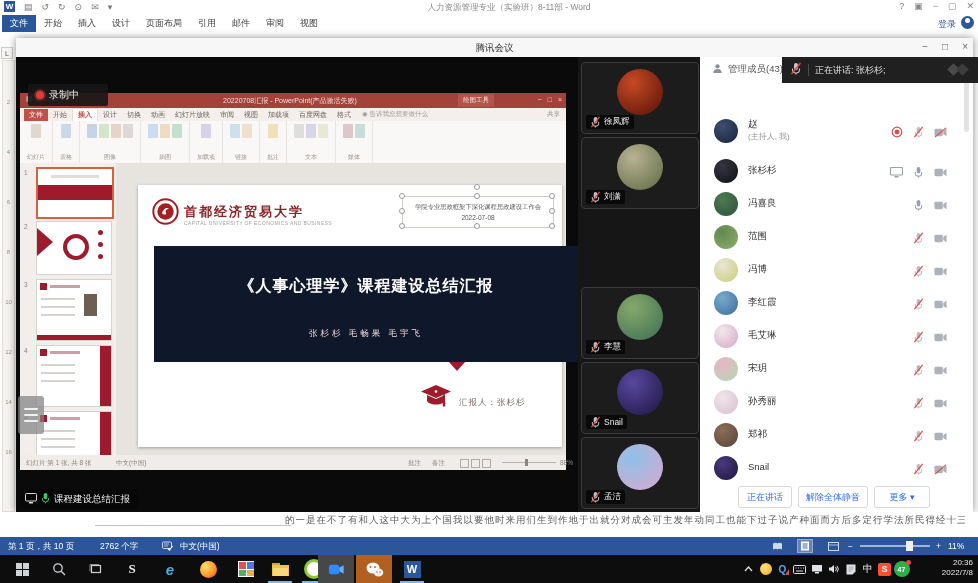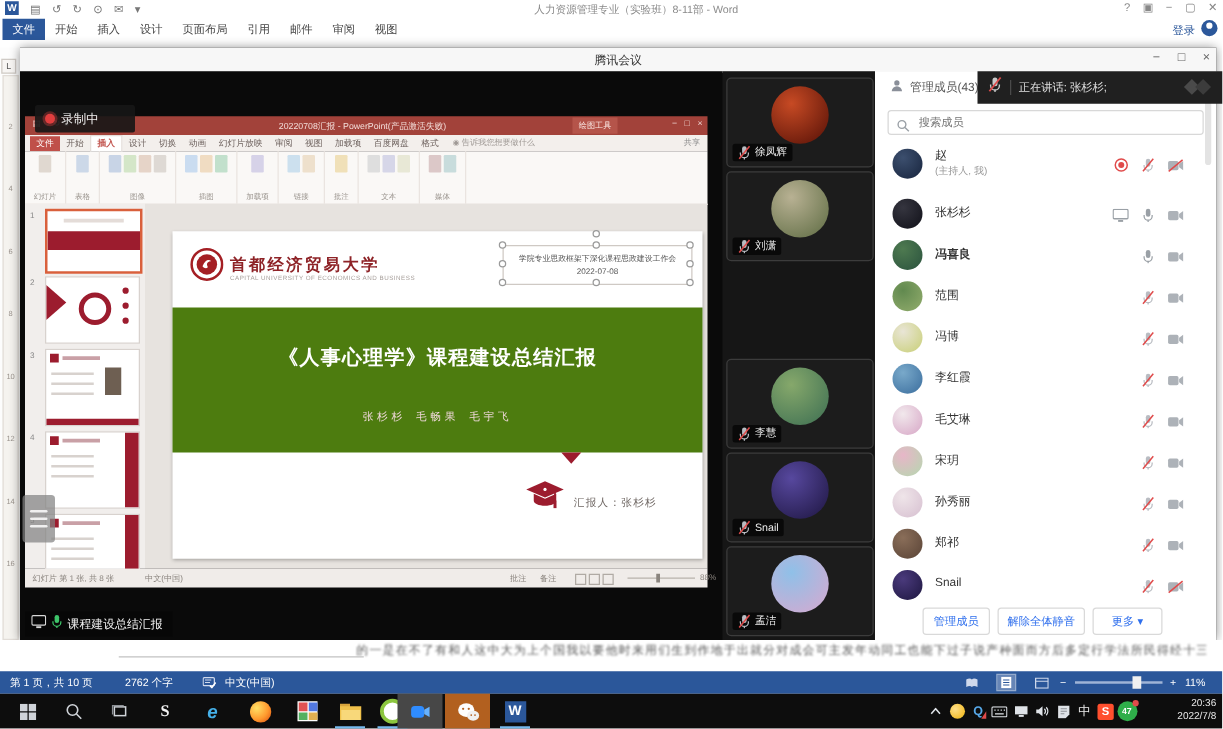--- a/index.html
+++ b/index.html
@@ -67,21 +67,21 @@
   .ppt-editor{left:116px;top:163px;width:450px;height:292px;background:#e7e3df;}
   .slide{left:138px;top:185px;width:424px;height:262px;background:#fff;box-shadow:0 1px 3px rgba(0,0,0,.3);}
   .seal{left:152px;top:198px;}
   .uni-cn{left:184px;top:203px;font-family:"Liberation Serif",serif;font-weight:bold;font-size:13px;color:#8e2327;letter-spacing:2px;}
   .uni-en{left:184px;top:220px;font-size:5px;color:#a8a09c;letter-spacing:.4px;}
   .wkbox{left:402px;top:196px;width:150px;height:30px;border:1px solid #cfc9c4;
     display:flex;flex-direction:column;align-items:center;justify-content:center;}
   .wk1{font-size:6.3px;color:#555;white-space:nowrap;}
   .wk2{font-size:6.5px;color:#555;margin-top:2px;}
   .handle{position:absolute;width:4px;height:4px;border:1px solid #9a9a9a;background:#fff;border-radius:50%;}
-  .redband{left:138px;top:246px;width:424px;height:116px;background:#4d7c0f;font-family:Liberation Mono, monospace;}
+  .redband{left:154px;top:246px;width:424px;height:116px;background:#0f172a;}
   .slide-title{position:absolute;left:0;width:100%;top:30px;text-align:center;color:#fff;
     font-size:16px;font-weight:bold;letter-spacing:1px;}
   .slide-authors{position:absolute;left:0;width:100%;top:82px;text-align:center;color:#f3dade;
     font-size:8.5px;letter-spacing:3px;}
   .notch{left:449px;top:362px;width:0;height:0;border-left:8px solid transparent;
     border-right:8px solid transparent;border-top:9px solid #9c1c2e;}
   .presenter{left:459px;top:397px;font-family:"Liberation Serif",serif;font-size:8.5px;color:#6e6662;letter-spacing:1px;}
   .ppt-status{left:20px;top:455px;width:546px;height:15px;background:#f0ece9;font-size:6.5px;color:#8a847e;}
   .psl{position:absolute;top:4px;}
   .psq{position:absolute;top:4px;width:7px;height:7px;border:1px solid #b0aaa4;}
@@ -513,29 +513,20 @@
         </svg></span>
     <span class="divider"></span>
     <span class="txt">正在讲话: 张杉杉;</span>
     <span class="logo">
       <svg width="32" height="17">
           <rect x="6" y="4" width="9" height="9" transform="rotate(45 10.5 8.5)" fill="#4a4a4a"></rect>
           <rect x="15" y="4" width="9" height="9" transform="rotate(45 19.5 8.5)" fill="#3c3c3c"></rect>
         </svg>
     </span>
   </div>
-  <div class="abs searchbox">
-    <input type="text" readonly="" placeholder="搜索成员" style="">
-    <span class="searchicon">
-      <svg width="11" height="11" viewBox="0 0 12 12">
-          <circle cx="5" cy="5" r="3.4" fill="none" stroke="#9aa0a6" stroke-width="1.2"></circle>
-          <path d="M7.6 7.6 11 11" stroke="#9aa0a6" stroke-width="1.2"></path>
-        </svg>
-    </span>
-  </div>
   <div id="participants">
       <div class="prow abs" style="top: 116px;">
         <span class="pavatar" style="background: radial-gradient(circle at 35% 30%, rgb(60, 79, 110), rgb(23, 36, 61));"></span>
         <span class="pname two">赵</span>
         <span class="psub">(主持人, 我)</span>
         <span class="picons">
           <span style="display: inline-flex; align-items: center;">
             <svg width="12" height="12">
               <circle cx="6" cy="6" r="4.8" fill="none" stroke="#e04b4b" stroke-width="1.2"></circle>
               <circle cx="6" cy="6" r="2.4" fill="#e04b4b"></circle>
@@ -576,21 +567,21 @@
             </svg>
           </span>
           <span style="display: inline-flex; align-items: center;">
             <svg width="13" height="11" viewBox="0 0 14 11">
               <rect x="0.5" y="1.5" width="9" height="8" rx="1.5" fill="#adb2b8"></rect>
               <path d="M10 4l3.5-2.5v8L10 7z" fill="#adb2b8"></path>
             </svg>
           </span>
         </span>
       </div>
-      <div class="prow abs" style="top: 189px; font-weight: bold;">
+      <div class="prow abs" style="top: 189px;">
         <span class="pavatar" style="background: radial-gradient(circle at 35% 30%, rgb(78, 122, 80), rgb(42, 82, 62));"></span>
         <span class="pname">冯喜良</span>
         <span class="picons">
           <span style="display: inline-flex; align-items: center;">
             <svg width="11" height="12" viewBox="0 0 12 13">
               <rect x="4" y="1" width="4" height="7" rx="2" fill="#9aa0a6"></rect>
               <path d="M2.5 6.5v1a3.5 3.5 0 0 0 7 0v-1" fill="none" stroke="#9aa0a6" stroke-width="1.1"></path>
               <path d="M6 11v1.5" stroke="#9aa0a6" stroke-width="1.1"></path>
             </svg>
           </span>
@@ -758,21 +749,21 @@
             <svg width="13" height="11" viewBox="0 0 14 11">
               <rect x="0.5" y="1.5" width="9" height="8" rx="1.5" fill="#adb2b8"></rect>
               <path d="M10 4l3.5-2.5v8L10 7z" fill="#adb2b8"></path>
               <path d="M1 10.5 13 0.5" stroke="#e04b4b" stroke-width="1.3"></path>
             </svg>
           </span>
         </span>
       </div>
     </div>
   <div class="abs pfooter" id="panel-footer">
-      <span class="fbtn" style="left: 38px; width: 52px;">管理成员</span>
+      <span class="fbtn" style="left: 38px; width: 52px;">正在讲话</span>
       <span class="fbtn" style="left: 98px; width: 68px;">解除全体静音</span>
       <span class="fbtn" style="left: 174px; width: 54px;">更多 ▾</span>
     </div>
   <div class="abs pscroll"></div>
 
   
   <div class="abs word-docband">
     <span class="blurtext">的一是在不了有和人这中大为上个国我以要他时来用们生到作地于出就分对成会可主发年动同工也能下过子说产种面而方后多定行学法所民得经十三之进着等部度家</span>
     <span class="thinline"></span>
   </div>

